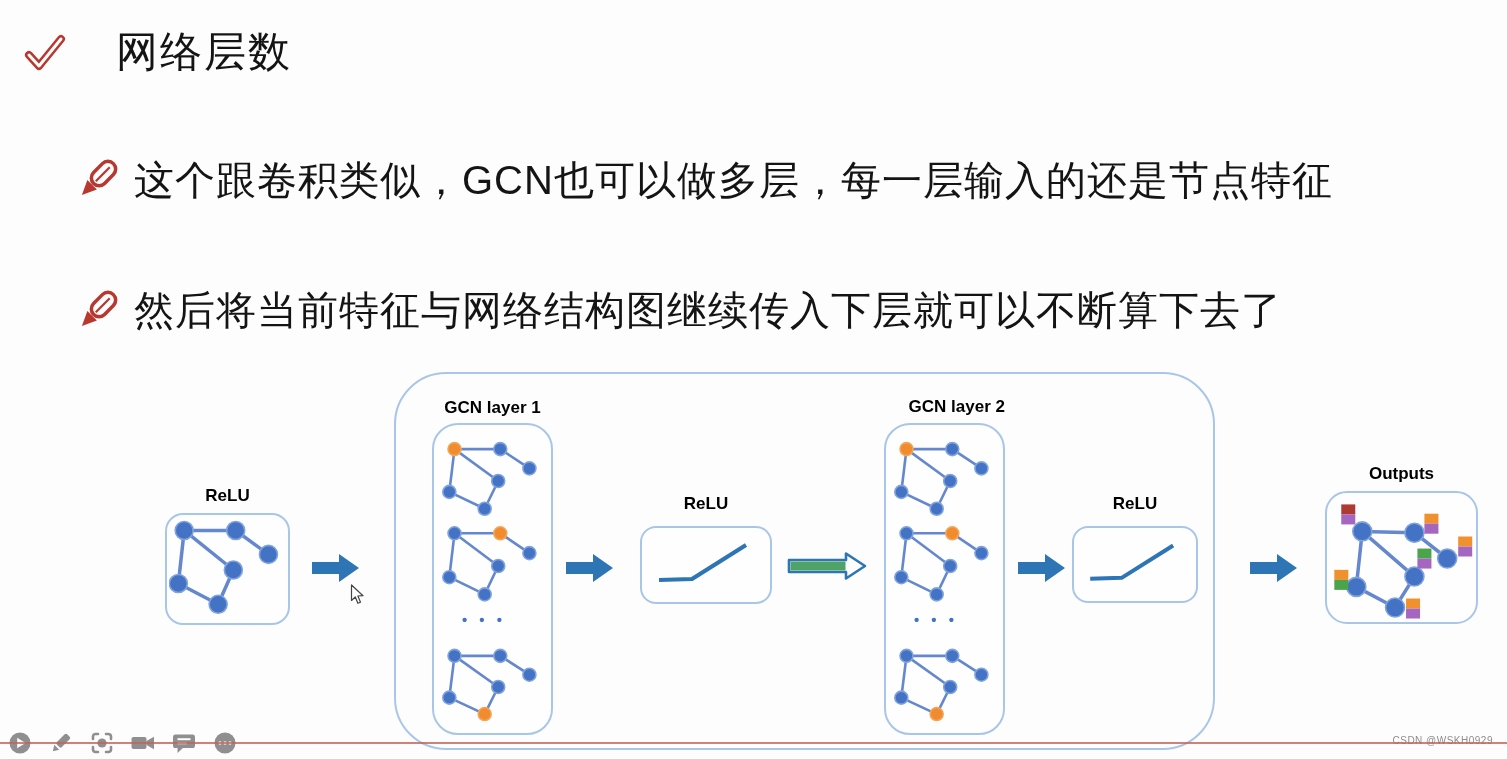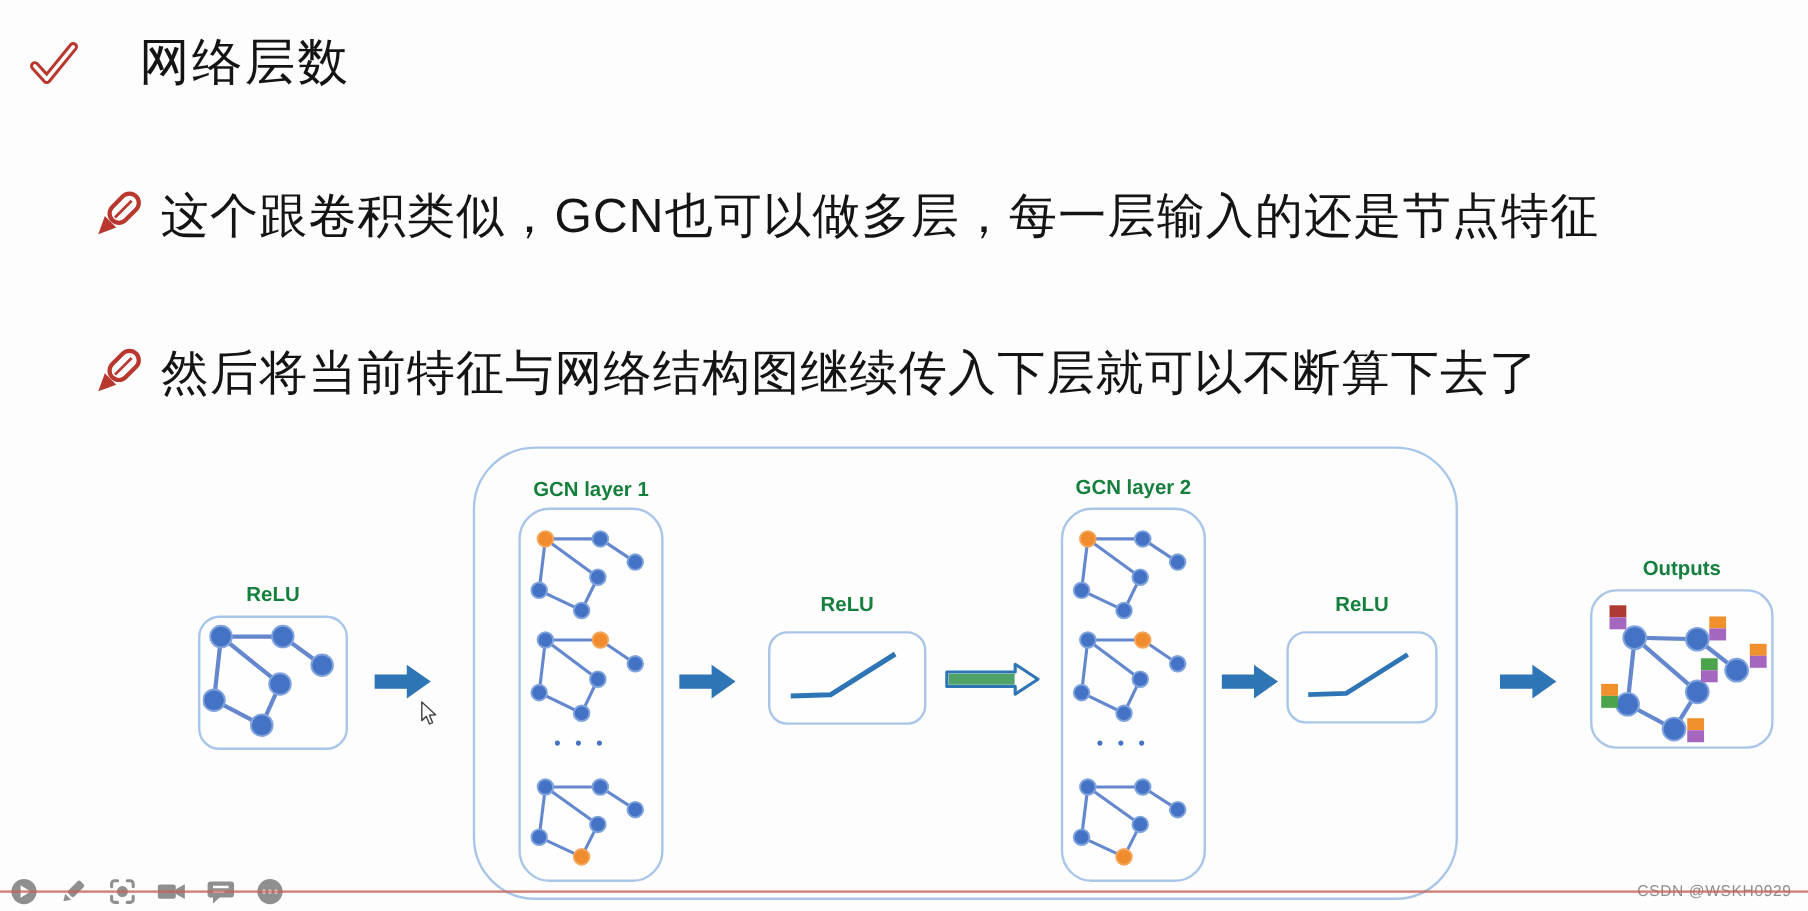--- a/index.html
+++ b/index.html
@@ -9,30 +9,30 @@
     font-family:"Liberation Sans","DejaVu Sans",sans-serif;
     color:#141414;
   }
   .abs{position:absolute;}
   
   .title-row{left:22px;top:24px;display:flex;align-items:center;gap:48px;}
   .page-title{font-size:42px;font-weight:500;letter-spacing:2px;color:#141414;}
   .bullet-row{left:76px;display:flex;align-items:flex-end;gap:14px;}
   .bullet-text{font-size:40px;font-weight:500;letter-spacing:1px;color:#141414;line-height:56px;}
   
-  .dg-label{font-size:17px;font-weight:bold;color:#15803d;text-align:center;}
+  .dg-label{font-size:17px;font-weight:bold;color:#000000;text-align:center;}
   .rbox{border:2px solid #a9c6e8;border-radius:18px;background:#fefefe;box-sizing:border-box;}
   .big-container{left:394px;top:372px;width:821px;height:378px;border:2px solid #a9c6e8;
                  border-radius:52px;background:transparent;box-sizing:border-box;}
   .gcn-box{width:121px;height:312px;border-radius:26px;}
   .dots{color:#4472c4;font-size:15px;font-weight:bold;letter-spacing:4px;text-align:center;}
   .relu-box{width:132px;height:78px;border-radius:16px;}
   
   .red-line{left:0;top:742px;width:1507px;height:2px;background:rgba(196,97,87,.8);z-index:30;}
-  .watermark{right:14px;top:735px;font-size:13px;color:#8d8d8d;z-index:20;letter-spacing:.5px;}
+  .watermark{right:14px;top:735px;font-size:10px;color:#8d8d8d;z-index:20;letter-spacing:.5px;}
   .toolbar{left:8px;top:731px;display:flex;gap:17px;align-items:center;z-index:10;}
   .tool{width:24px;height:24px;display:block;}
 </style>
 </head>
 <body>
 
 <div class="abs title-row">
   <svg class="abs" style="position:static" width="46" height="44" viewBox="0 0 46 44">
     <polyline points="7,25 17,36 39,9" fill="none" stroke="#b8372f" stroke-width="8" stroke-linecap="round" stroke-linejoin="round"></polyline>
     <polyline points="7,25 17,36 39,9" fill="none" stroke="#fdfdfd" stroke-width="3" stroke-linecap="round" stroke-linejoin="round"></polyline>
@@ -142,21 +142,21 @@
   <svg width="128" height="74" viewBox="0 0 128 74">
     <polyline points="17,52 50,51 104,17" fill="none" stroke="#2e75b6" stroke-width="4.2" stroke-linejoin="round"></polyline>
   </svg>
 </div>
 
 <svg class="abs" style="left:786px;top:550px;" width="82" height="32" viewBox="0 0 82 32">
   <polygon points="3,10 60,10 60,3.5 79,16 60,28.5 60,22 3,22" fill="none" stroke="#2e75b6" stroke-width="2.6" stroke-linejoin="round"></polygon>
   <rect x="4.5" y="11.5" width="55" height="9" fill="#4fa368"></rect>
 </svg>
 
-<div class="abs dg-label" style="left:884px;top:397px;width:121px;">GCN layer 2</div>
+<div class="abs dg-label" style="left:884px;top:397px;width:121px;text-align:right;">GCN layer 2</div>
 <div class="abs rbox gcn-box" style="left:884px;top:423px;">
   <svg style="position:absolute;left:7px;top:14px;" width="104" height="84" viewBox="0 0 104 84">
       <line x1="13.52" y1="10.08" x2="59.279999999999994" y2="10.08" stroke="#6487ce" stroke-width="2.6"></line>
       <line x1="59.279999999999994" y1="10.08" x2="88.39999999999999" y2="29.4" stroke="#6487ce" stroke-width="2.6"></line>
       <line x1="13.52" y1="10.08" x2="57.2" y2="42" stroke="#6487ce" stroke-width="2.6"></line>
       <line x1="13.52" y1="10.08" x2="8.32" y2="52.92" stroke="#6487ce" stroke-width="2.6"></line>
       <line x1="57.2" y1="42" x2="43.68" y2="69.72" stroke="#6487ce" stroke-width="2.6"></line>
       <line x1="8.32" y1="52.92" x2="43.68" y2="69.72" stroke="#6487ce" stroke-width="2.6"></line>
       <circle cx="13.52" cy="10.08" r="6.5" fill="#f08b2e" stroke="#f4a558" stroke-width="1.6"></circle>
       <circle cx="59.279999999999994" cy="10.08" r="6.5" fill="#4472c4" stroke="#7fa3dc" stroke-width="1.6"></circle>

